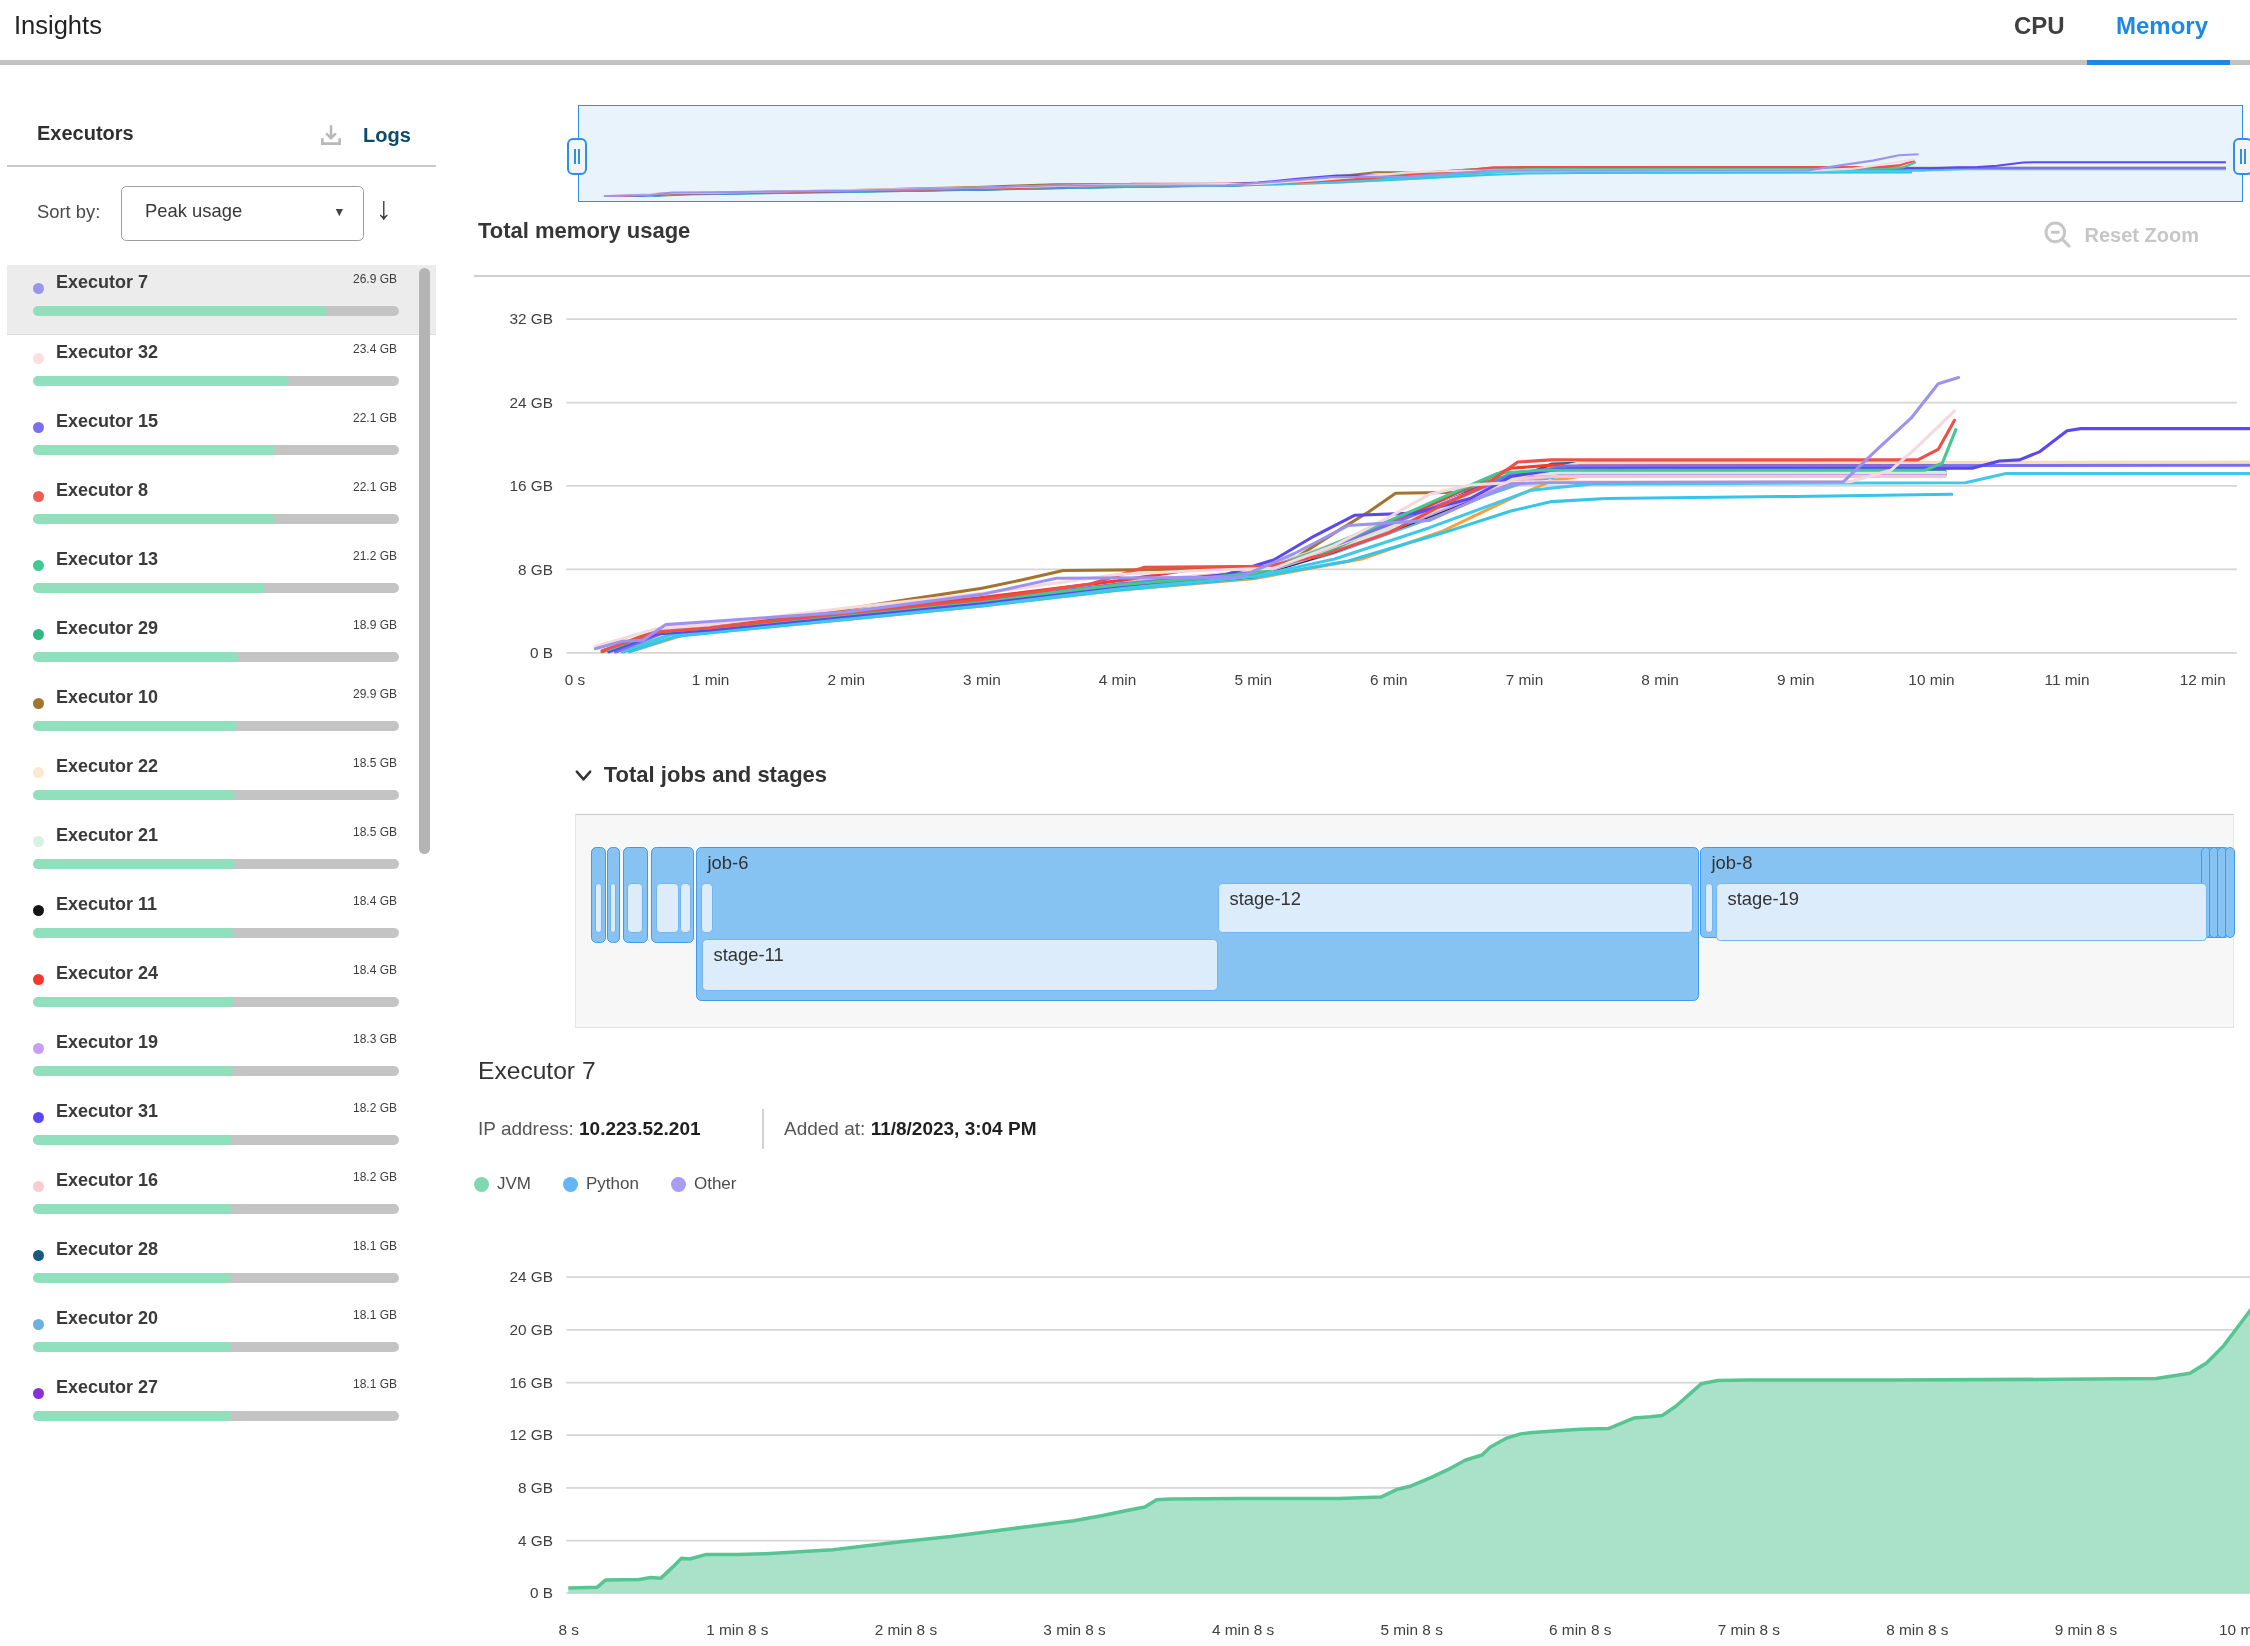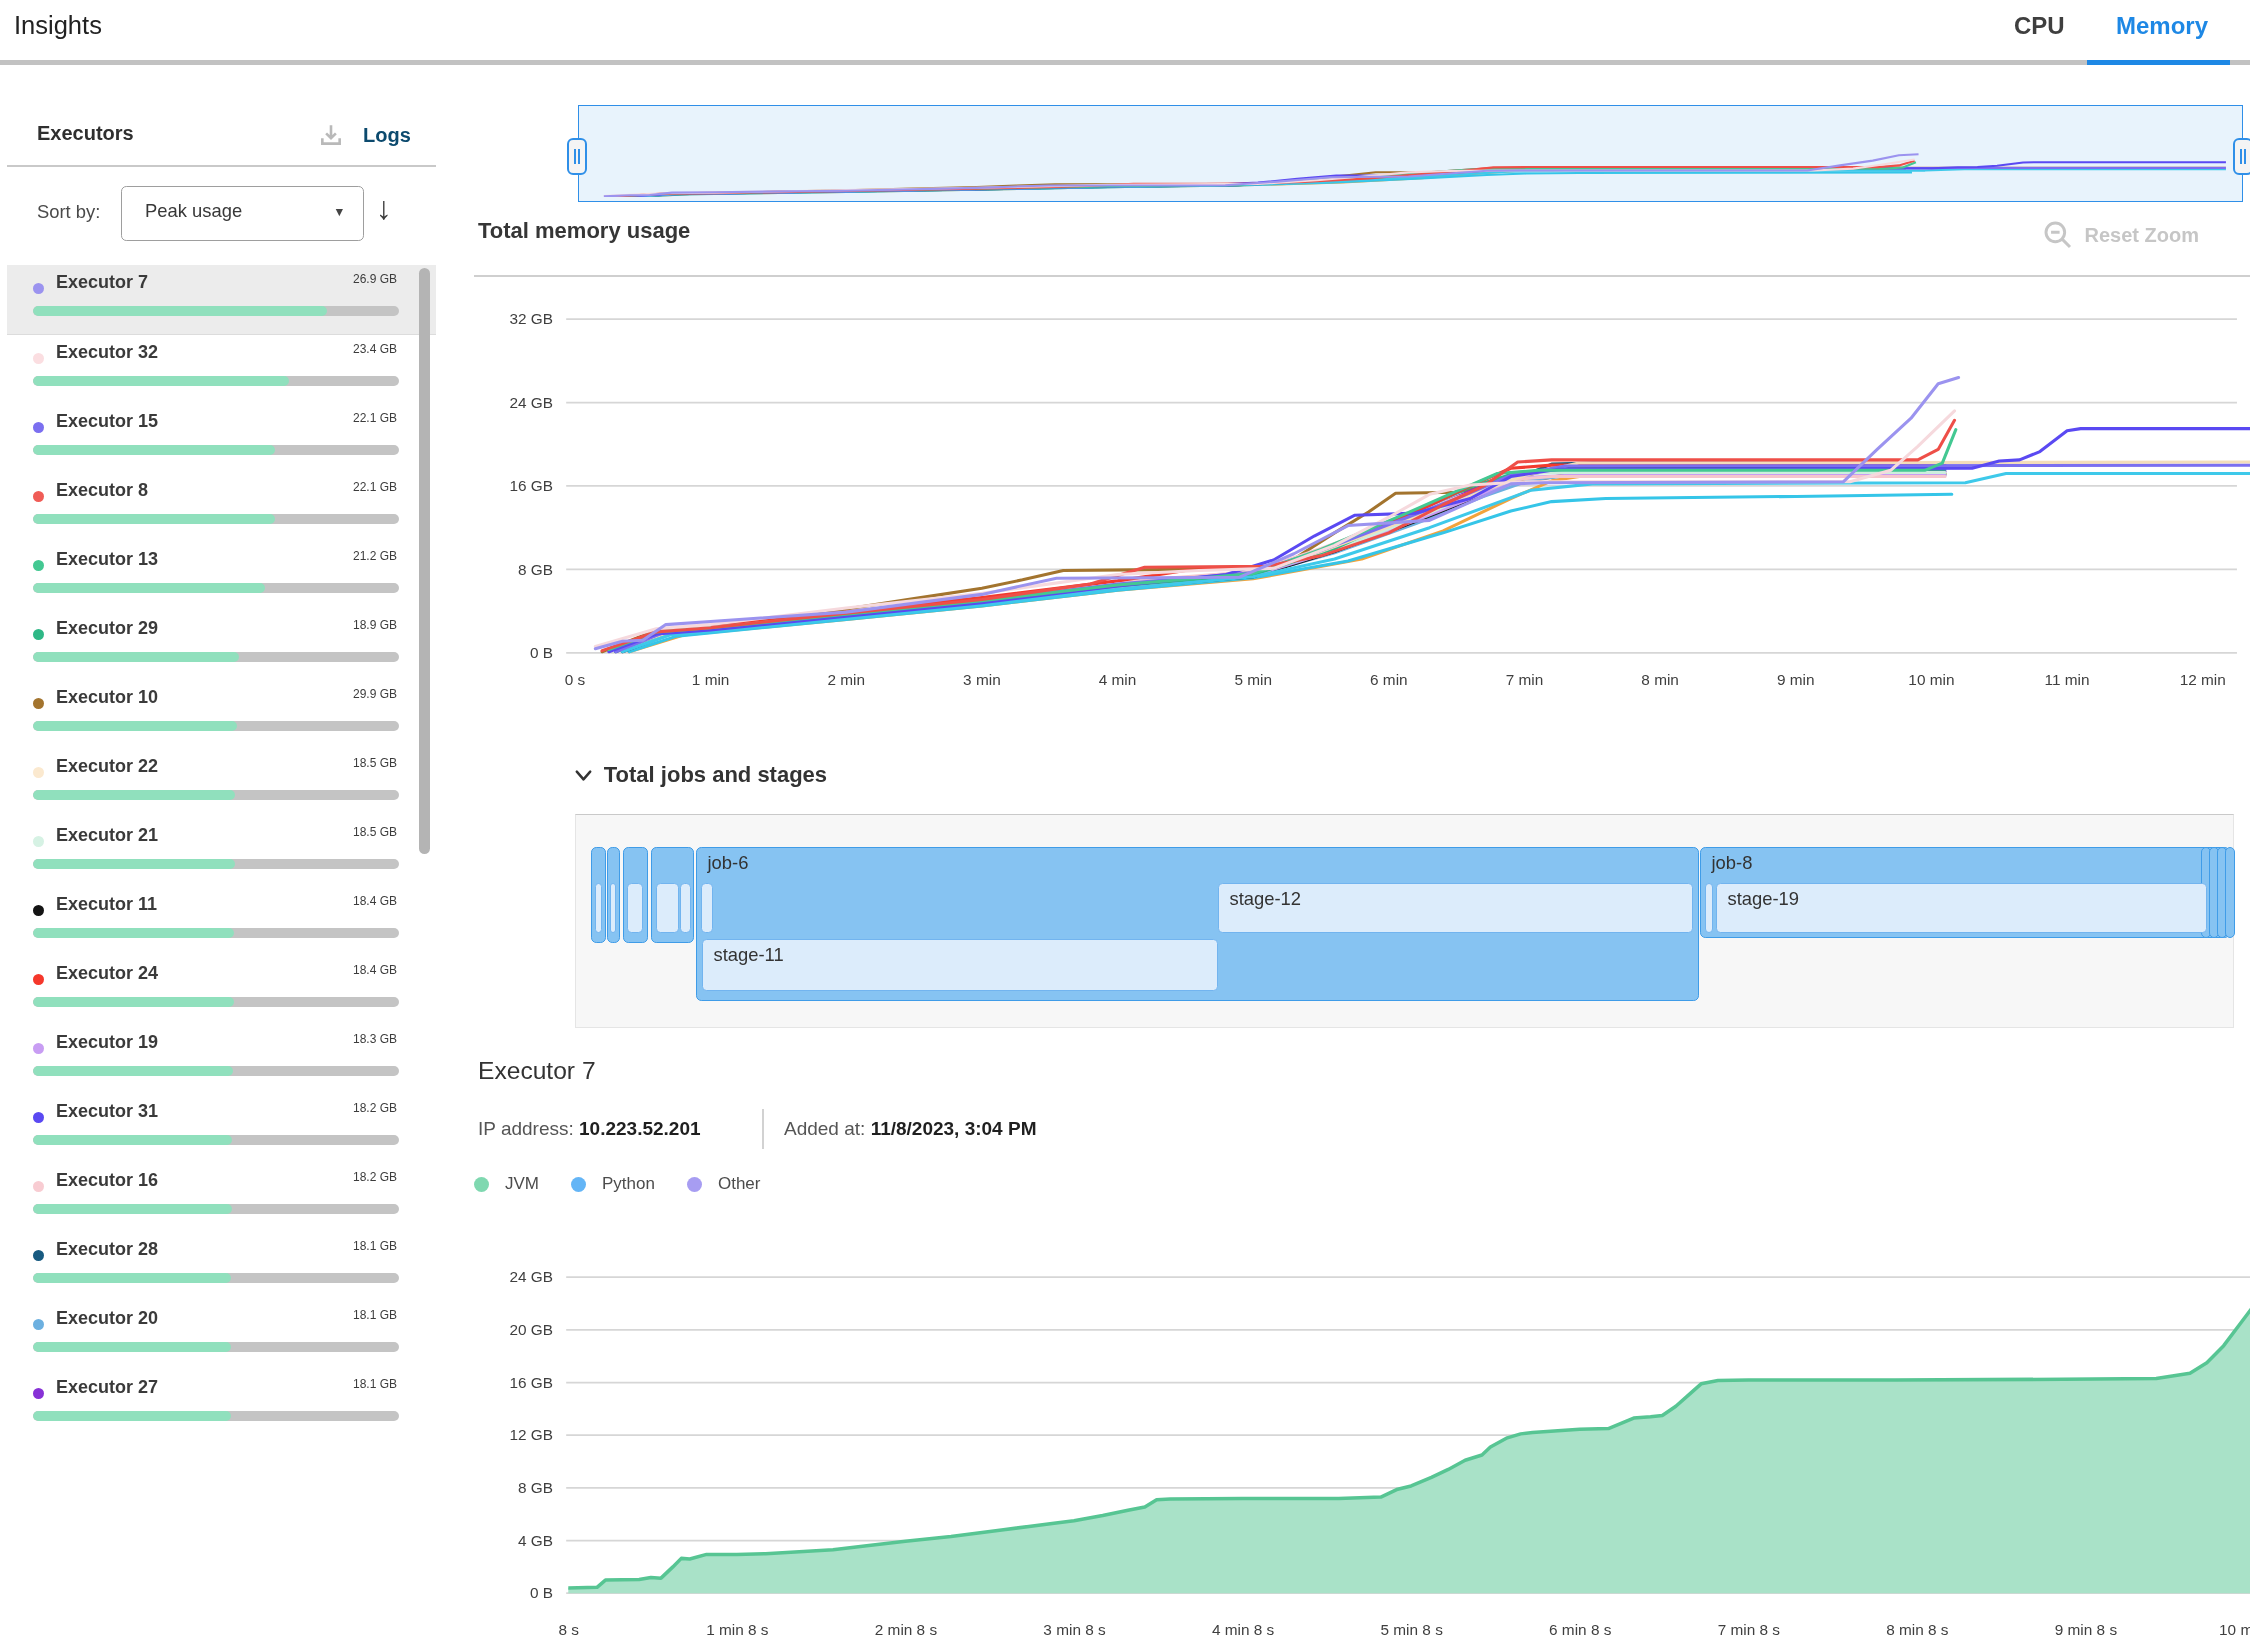--- a/index.html
+++ b/index.html
@@ -49,21 +49,21 @@
   .stage-bar{position:absolute;background:#dcecfb;border:1.8px solid #72b4ef;border-radius:4.4px;box-sizing:border-box;cursor:pointer;}
   .gantt-label{position:absolute;font-size:18.4px;color:#333;white-space:nowrap;pointer-events:none;}
   
   #detail-title{left:478px;top:1057px;font-size:24.6px;font-weight:500;color:#333;}
   .info-row{top:1118px;font-size:19px;color:#555;}
   .info-row b{color:#1f1f1f;font-weight:700;}
   #info-ip{left:478px;}
   #info-added{left:784px;}
   #info-divider{left:762px;top:1109px;width:1.8px;height:40px;background:#d2d2d2;}
   #legend{left:474px;top:1174px;display:flex;align-items:center;gap:32px;}
-  .legend-item{display:flex;align-items:center;gap:16px;font-size:17px;color:#4c4c4c;}
+  .legend-item{display:flex;align-items:center;gap:8px;font-size:17px;color:#4c4c4c;}
   .legend-dot{width:15px;height:15px;border-radius:50%;}
   svg{position:absolute;overflow:hidden;}
   svg text{font-family:"Liberation Sans","DejaVu Sans",sans-serif;fill:#3f3f3f;font-size:17.5px;}
 </style>
 </head>
 <body>
 
 <div class="abs" id="page-title">Insights</div>
 <div class="abs tab" id="tab-cpu">CPU</div>
 <div class="abs tab" id="tab-memory">Memory</div>
@@ -342,21 +342,21 @@
     <div class="stage-bar" style="left: 80px; top: 68px; width: 23px; height: 50px;"></div>
     <div class="stage-bar" style="left: 104px; top: 68px; width: 10.5px; height: 50px;"></div>
     <div class="stage-bar" style="left: 125px; top: 68px; width: 12.3px; height: 50px;"></div>
     <div class="stage-bar" style="left: 642px; top: 68px; width: 475px; height: 50px;">
       <div class="gantt-label" style="left: 10.5px; top: 3.5px;">stage-12</div>
     </div>
     <div class="stage-bar" style="left: 126px; top: 124px; width: 516px; height: 52px;">
       <div class="gantt-label" style="left: 10.5px; top: 3.5px;">stage-11</div>
     </div>
     <div class="stage-bar" style="left: 1129px; top: 68px; width: 8px; height: 50px;"></div>
-    <div class="stage-bar" style="left: 1140px; top: 68px; width: 491px; height: 50px;">
+    <div class="stage-bar" style="left: 1140px; top: 68px; width: 491px; height: 58px;">
       <div class="gantt-label" style="left: 10.5px; top: 3.5px;">stage-19</div>
     </div>
   </div>
 
 <div class="abs" id="detail-title">Executor 7</div>
 <div class="abs info-row" id="info-ip">
   <span>IP address:</span>
   <b>10.223.52.201</b>
 </div>
 <div class="abs" id="info-divider"></div>

